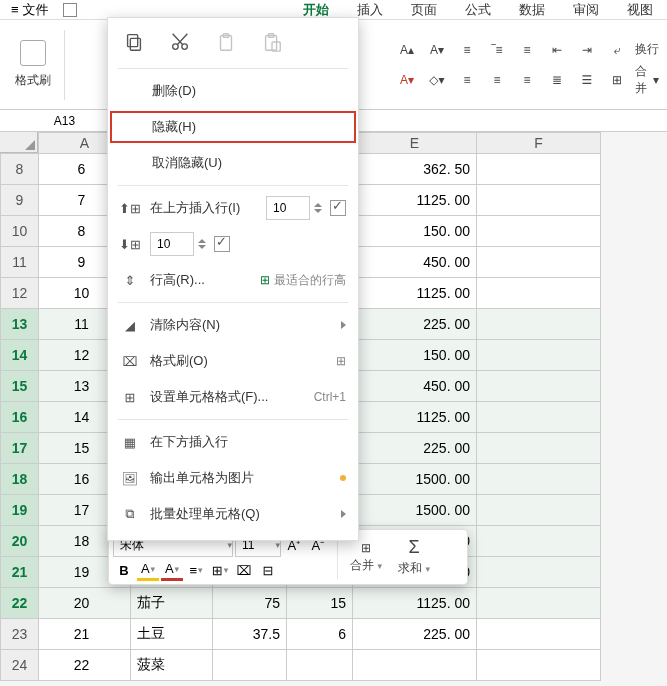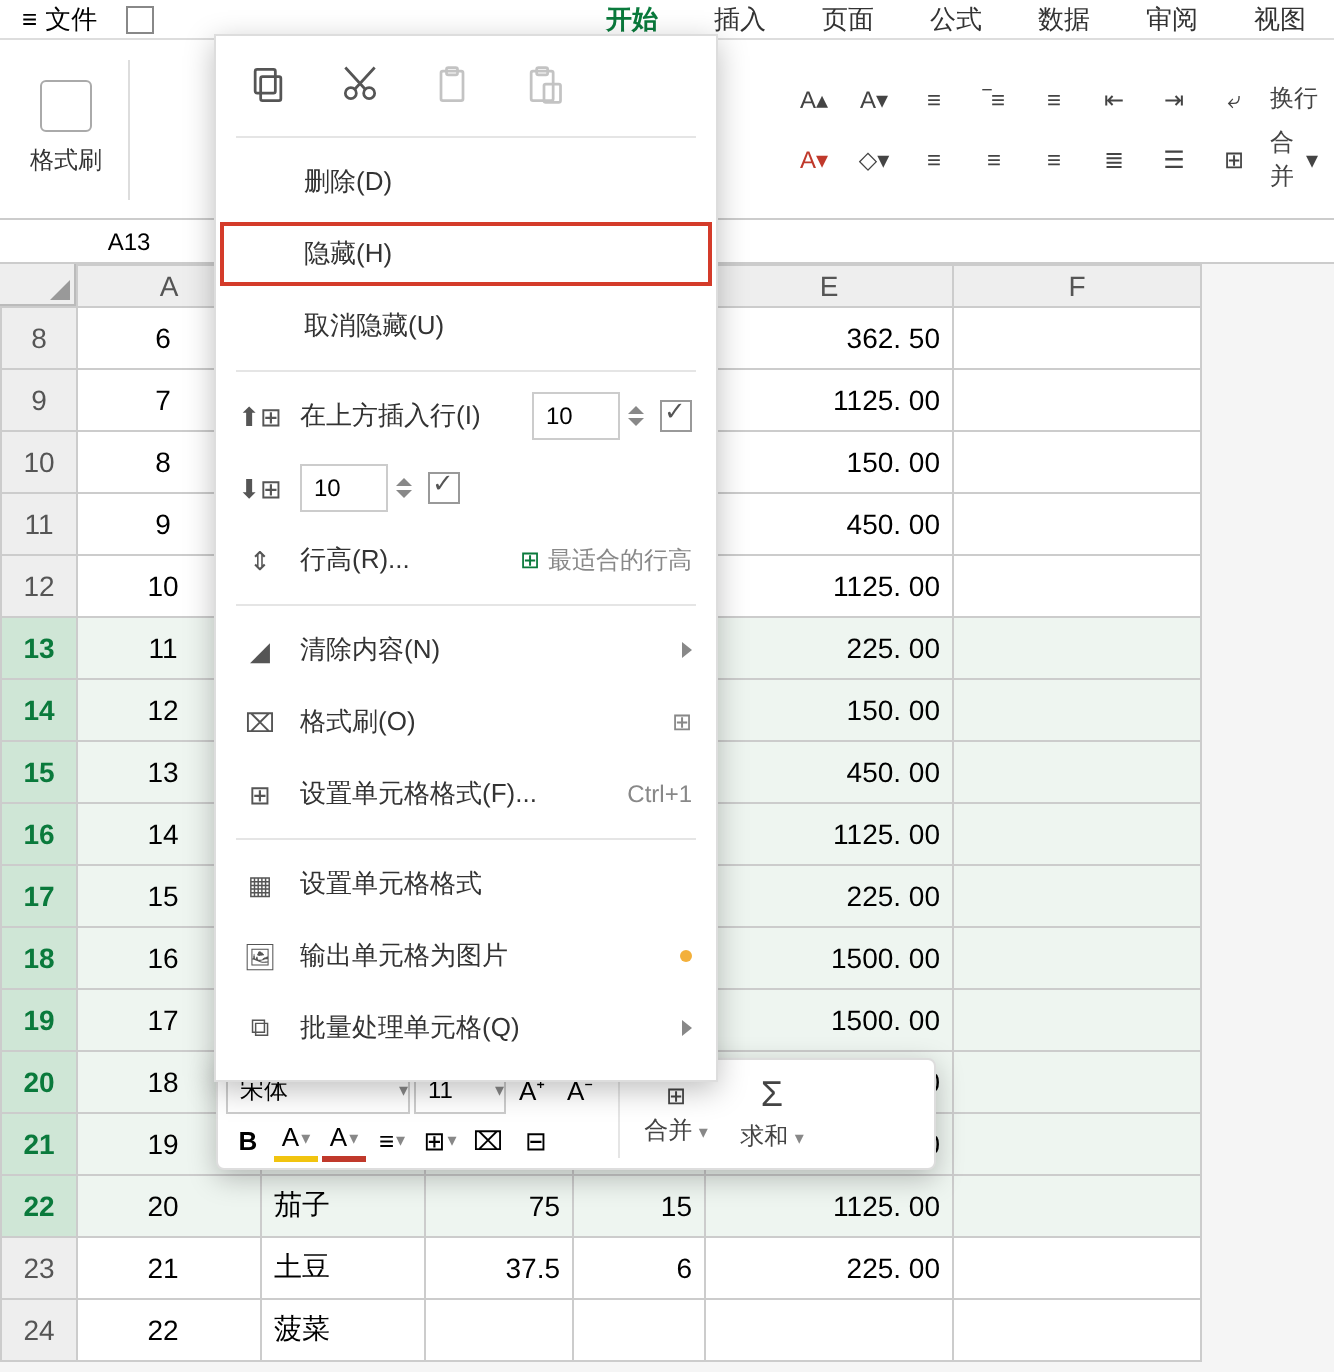--- a/index.html
+++ b/index.html
@@ -64,21 +64,21 @@
 .chev { width: 0; height: 0; border-top: 4px solid transparent; border-bottom: 4px solid transparent; border-left: 5px solid #888; }
 .chk { width:16px; height:16px; border:1px solid #999; position:relative; }
 .chk::after { content:'✓'; position:absolute; left:1px; top:-3px; font-size:13px; color:#555; }
 .prem-dot { width:6px; height:6px; border-radius:50%; background:#f3b03b; }
 
 
 .mini { position: absolute; left: 108px; top: 529px; width: 360px; height: 56px; background: #fff; border: 1px solid #ddd; box-shadow: 0 4px 14px rgba(0,0,0,.25); border-radius: 4px; display: flex; align-items: center; z-index: 9; }
 .mini .mcol { display: flex; flex-direction: column; gap: 2px; padding: 4px 4px; }
 .mini .mrow { display: flex; align-items: center; gap: 2px; }
 .mini select, .mini .selbox { height: 24px; border: 1px solid #ccc; font-size: 12px; background: #fff; }
-.mini .font-name { width: 92px; padding-left: 6px; display:flex; align-items:center; justify-content:space-between; }
+.mini .font-name { width: 120px; padding-left: 6px; display:flex; align-items:center; justify-content:space-between; }
 .mini .font-size { width: 46px; padding-left: 6px; display:flex; align-items:center; justify-content:space-between; }
 .mini .mb { width: 22px; height: 22px; display: flex; align-items: center; justify-content: center; font-size: 13px; }
 .mini .mb.dd::after { content:'▾'; font-size:9px; color:#888; margin-left:1px; }
 .mini .vsep { width:1px; height:44px; background:#e5e5e5; margin:0 4px; }
 .mini .big-col { display:flex; flex-direction:column; align-items:center; justify-content:center; width:48px; gap:2px; font-size:12px; color:#444; }
 .dd-car { font-size:9px; color:#888; }
 
 svg { display:block; }
 </style>
 </head>
@@ -407,21 +407,21 @@
       </span>
   </div>
   <div class="ctx-item">
     <span class="mi-icon">⊞</span>
     <span class="mi-label">设置单元格格式(F)...</span>
     <span class="mi-tail">Ctrl+1</span>
   </div>
   <div class="ctx-sep"></div>
   <div class="ctx-item">
     <span class="mi-icon">▦</span>
-    <span class="mi-label">设置单元格格式</span>
+    <span class="mi-label">在下方插入行</span>
   </div>
   <div class="ctx-item">
     <span class="mi-icon">🖼</span>
     <span class="mi-label">输出单元格为图片</span>
     <span class="mi-tail">
         <span class="prem-dot"></span>
       </span>
   </div>
   <div class="ctx-item">
     <span class="mi-icon">⧉</span>

